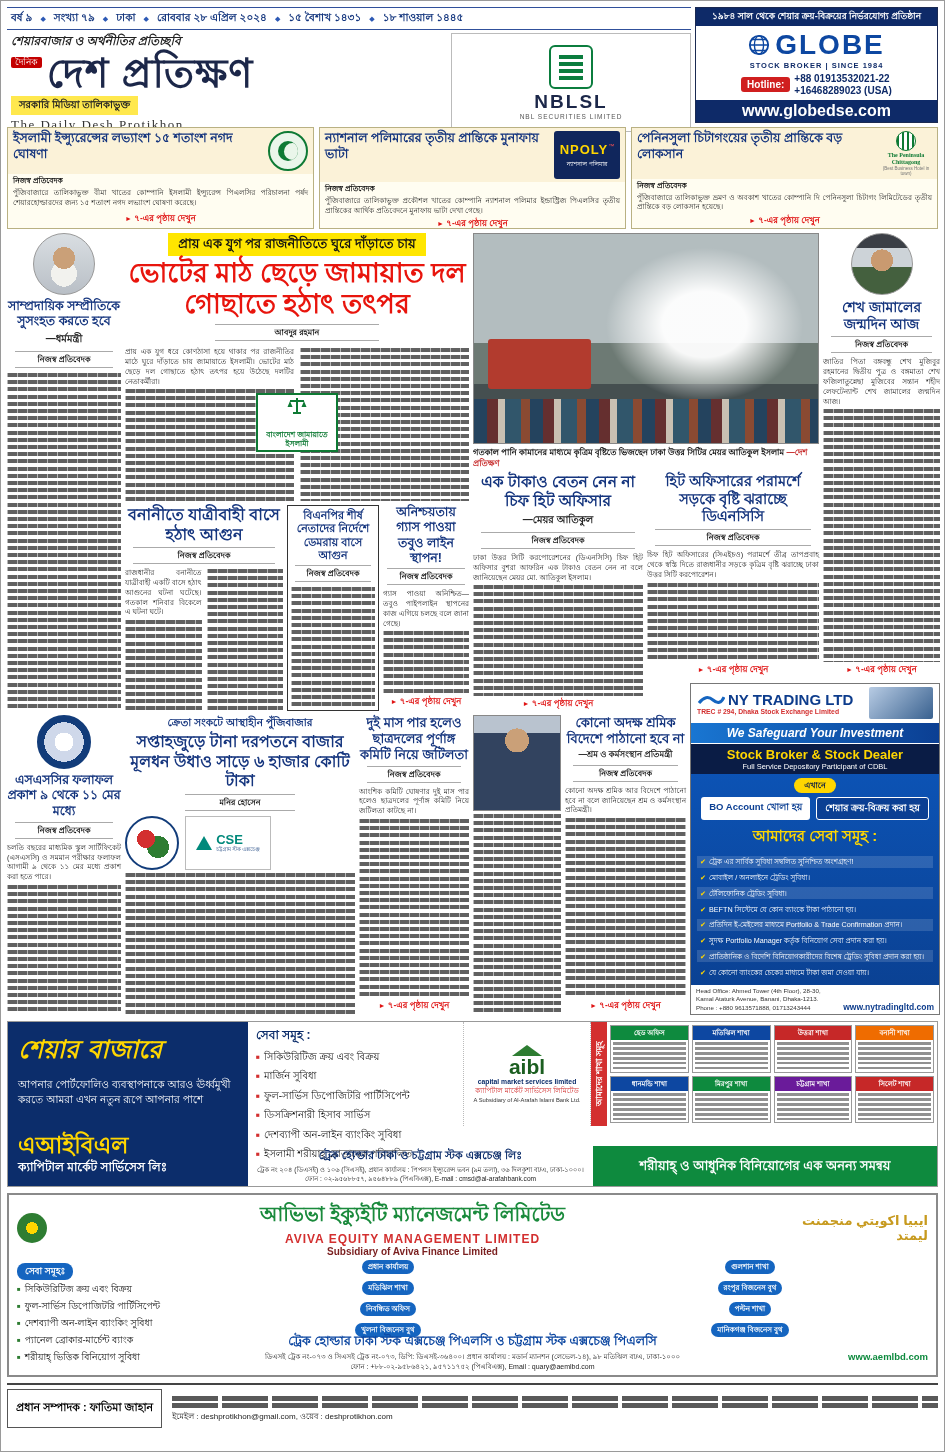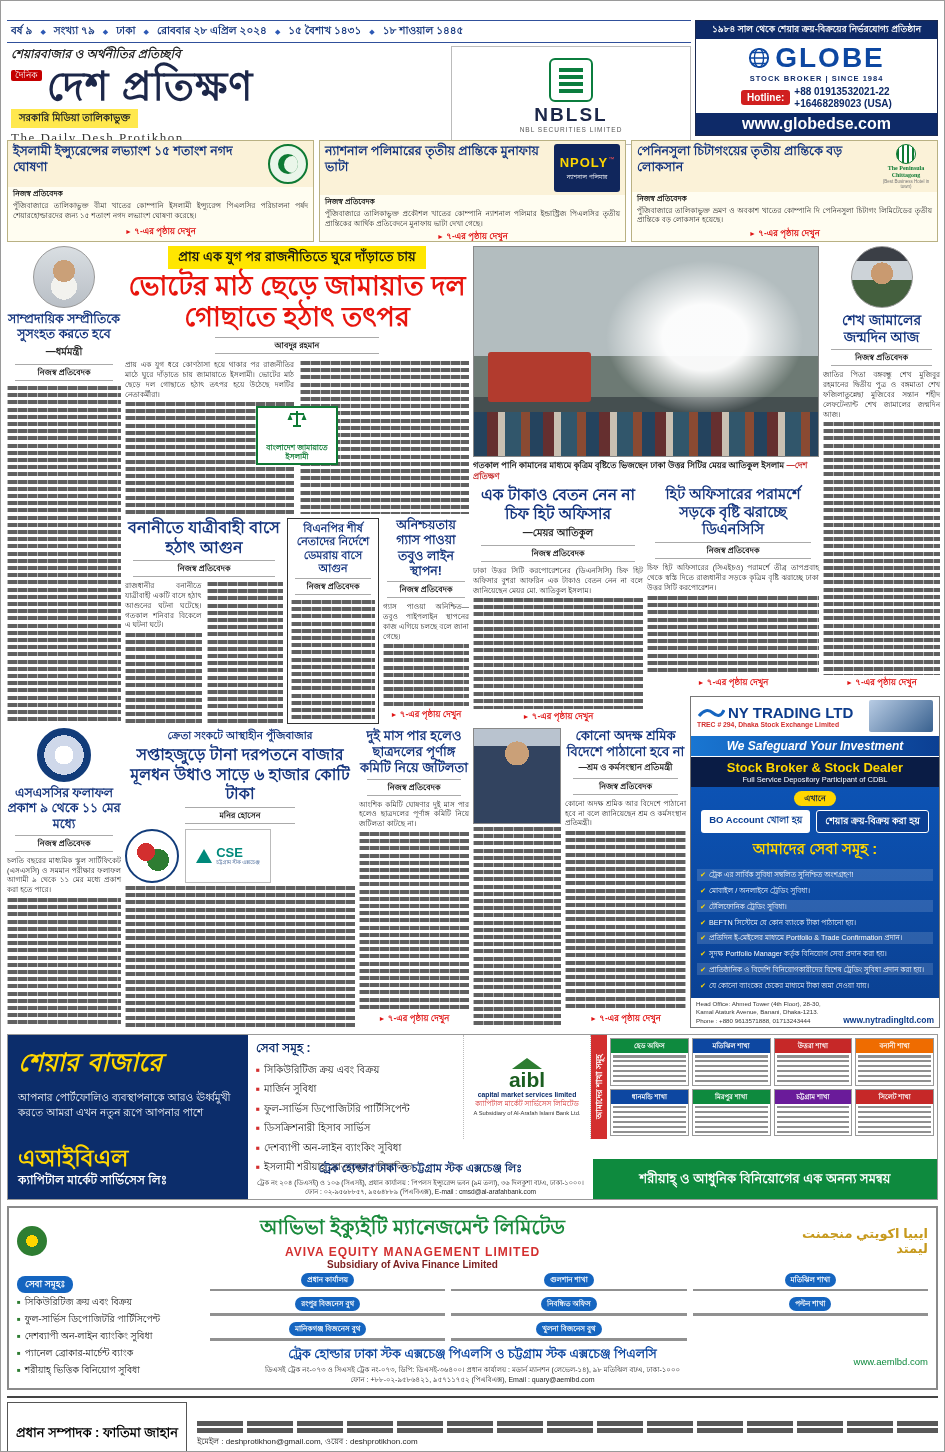--- a/index.html
+++ b/index.html
@@ -1,21 +1,21 @@
 <!DOCTYPE html>
 <html><head>
 <meta charset="utf-8">
 <style>
   * { box-sizing: border-box; margin: 0; padding: 0; }
   html,body { width:945px; }
   body { font-family:"Liberation Sans","DejaVu Sans",sans-serif; background:#ddd; }
   .page { width:945px; height:1452px; background:#fff; border:1px solid #9a9a9a; padding:6px; overflow:hidden; position:relative; }
 
   
-  .head { display:flex; height:116px;margin-top:13px; }
+  .head { display:flex; height:116px; }
   .head-left { width:688px; display:flex; flex-direction:column; padding-right:4px; }
   .topbar { display:flex; align-items:center; gap:8px; font-size:10.5px; font-weight:bold; color:#14367e;
             border-top:1px solid #30509b; border-bottom:1px solid #30509b; padding:2px 4px; }
   .tb-item + .tb-item::before { content:"◆"; color:#2d59b5; font-size:7px; margin-right:8px; }
   .mast-row { flex:1; display:flex; gap:6px; }
   .title-block { flex:1; padding:2px 4px; }
   .tagline { font-size:12px; font-weight:bold; font-style:italic; color:#222; }
   .title-line { line-height:1; margin-top:1px; white-space:nowrap; }
   .daily-tag { display:inline-block; background:#c40000; color:#fff; font-size:9px; padding:1px 4px; border-radius:2px; vertical-align:22px; margin-right:5px; }
   .paper-title { font-size:40px; font-weight:bold; color:#1c2749; letter-spacing:1px; }
@@ -203,32 +203,32 @@
   .av-title-block { flex:1; text-align:center; }
   .av-title { font-size:20px; font-weight:bold; color:#1a8a3c; }
   .av-eng { font-size:12px; font-weight:bold; color:#d32f2f; letter-spacing:1px; }
   .av-sub { font-size:10px; font-weight:bold; color:#7a1f1f; }
   .av-arabic { width:150px; text-align:right; color:#c79a1e; font-size:13px; font-weight:bold; }
   .av-content { flex:1; display:flex; gap:8px; margin-top:3px; min-height:0; }
   .av-services { width:185px; }
   .pill { display:inline-block; background:#1565c0; color:#fff; border-radius:8px; font-size:9px; font-weight:bold; padding:1px 8px; }
   .av-services li { list-style:none; font-size:9.3px; margin-top:2px; color:#111; }
   .av-services li::before { content:"■"; color:#2e7d32; font-size:6px; margin-right:4px; vertical-align:1px; }
-  .av-grid { flex:1; display:grid; grid-template-columns:repeat(3,1fr); gap:3px 6px; }
+  .av-grid { flex:1; display:grid; grid-template-columns:repeat(2,1fr); gap:3px 6px; }
   .av-sec { display:flex; flex-direction:column; align-items:center; }
   .av-sec .pill { font-size:7.2px; padding:1px 6px; }
   .av-sec .tfill { width:100%; flex:1; margin-top:2px; }
   .av-bottom { text-align:center; margin-top:2px; position:relative; }
   .av-trek { font-size:12.5px; font-weight:bold; color:#0d47a1; }
   .av-line { font-size:7px; color:#222; line-height:1.35; }
-  .av-web { position:absolute; right:0; bottom:17px; font-size:9.5px; font-weight:normal; color:#0e8a3e; }
+  .av-web { position:absolute; right:0; bottom:9px; font-size:9.5px; font-weight:bold; color:#0e8a3e; }
 
   
   .page-footer { margin-top:6px; border-top:2px solid #444; padding-top:4px; display:flex; gap:10px; align-items:center; }
-  .editor-box { border:1px solid #555; padding:20px 8px; font-size:13px; font-weight:bold; white-space:nowrap; }
+  .editor-box { border:1px solid #555; padding:9px 8px; font-size:11px; font-weight:bold; white-space:nowrap; }
   .foot-lines { flex:1; }
   .foot-fill { height:5px; margin:2px 0; background-image:repeating-linear-gradient(90deg, rgba(0,0,0,.65) 0 46px, transparent 46px 50px); }
   .foot-text { font-size:8px; color:#222; }
 </style>
 </head>
 <body>
 
 <div class="page">
 
   <div class="head">
@@ -629,25 +629,25 @@
           </div>
         <div class="av-sec">
             <span class="pill">নিবন্ধিত অফিস</span>
             <div class="tfill"></div>
           </div>
         <div class="av-sec">
             <span class="pill">পল্টন শাখা</span>
             <div class="tfill"></div>
           </div>
         <div class="av-sec">
+            <span class="pill">খুলনা বিজনেস বুথ</span>
+            <div class="tfill"></div>
+          </div>
+        <div class="av-sec">
             <span class="pill">মানিকগঞ্জ বিজনেস বুথ</span>
-            <div class="tfill"></div>
-          </div>
-        <div class="av-sec">
-            <span class="pill">খুলনা বিজনেস বুথ</span>
             <div class="tfill"></div>
           </div>
       </div>
     </div>
     <div class="av-bottom">
       <div class="av-trek">ট্রেক হোল্ডার ঢাকা স্টক এক্সচেঞ্জ পিএলসি ও চট্টগ্রাম স্টক এক্সচেঞ্জ পিএলসি</div>
       <div class="av-line">ডিএসই ট্রেক নং-০৭৩ ও সিএসই ট্রেক নং-০৭৩, ডিপি: ডিএসই-৩৬৪০০। প্রধান কার্যালয় : মডার্ন ম্যানশন (লেভেল-১৪), ৯৮ মতিঝিল বা/এ, ঢাকা-১০০০</div>
       <div class="av-line">ফোন : +৮৮-০২-৯৫৮৬৪২১, ৯৫৭১১৭৫২ (পিএবিএক্স), Email : quary@aemlbd.com</div>
       <div class="av-web">www.aemlbd.com</div>
     </div>

